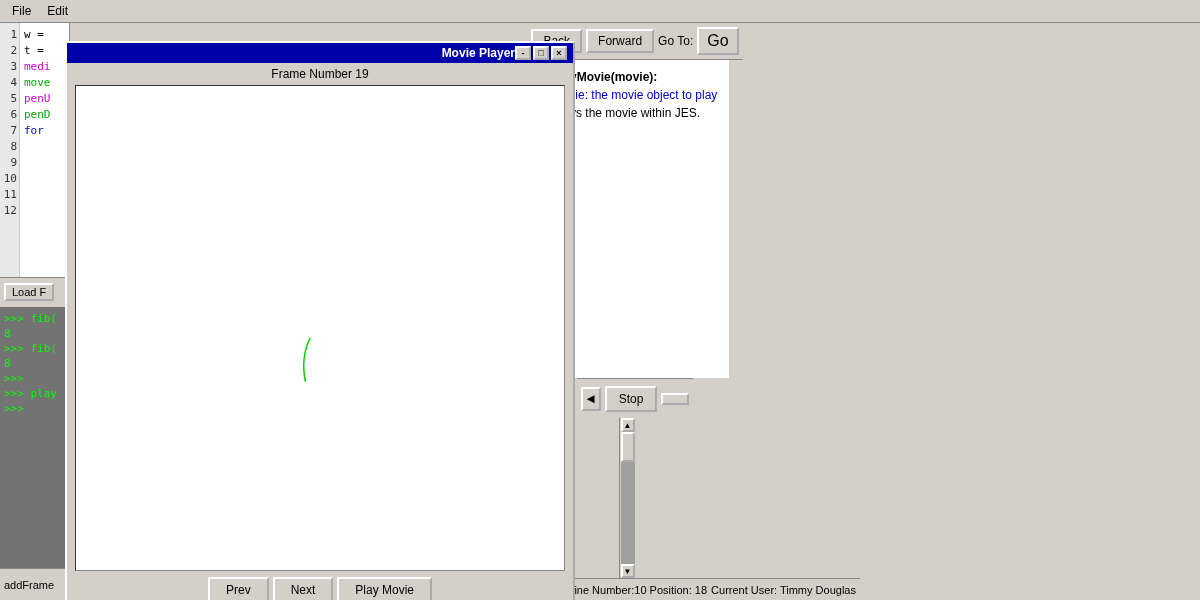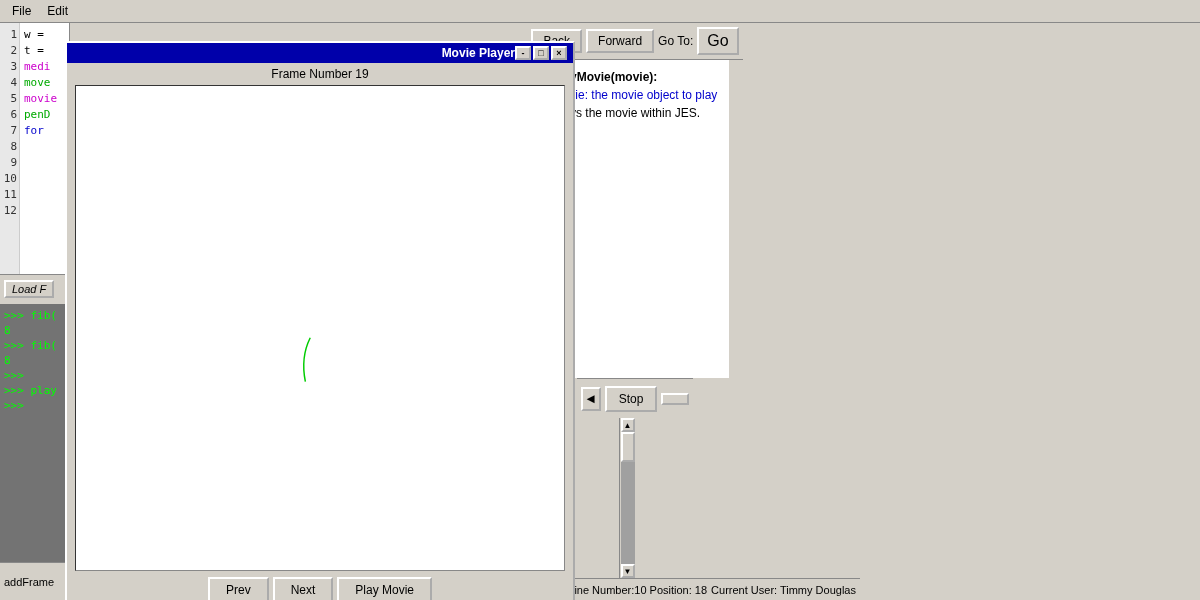--- a/index.html
+++ b/index.html
@@ -81,36 +81,35 @@
       align-items: center;
       padding: 2px 4px;
       flex-shrink: 0;
     }
     #load-btn {
       font-size: 11px;
       padding: 1px 6px;
       background: #d4d0c8;
       border: 2px outset #fff;
       cursor: pointer;
-      font-style: italic;
     }
 
     #console-area {
       flex: 1;
       background: #737373;
       color: #00ff00;
       font-family: monospace;
       font-size: 11px;
       padding: 4px;
       overflow: hidden;
     }
     #console-area div { line-height: 15px; }
 
     #status-bar-left {
-      height: 38px;
+      height: 32px;
       background: #d4d0c8;
       border-top: 1px solid #888;
       display: flex;
       align-items: center;
       padding: 2px 4px;
       font-size: 11px;
       flex-shrink: 0;
       overflow: hidden;
     }
 
@@ -358,21 +357,21 @@
           <div>9</div>
           <div>10</div>
           <div>11</div>
           <div>12</div>
       </div>
       <div id="code-content">
         <div><span class="code-normal">w =</span></div>
         <div><span class="code-normal">t =</span></div>
         <div><span class="code-pink">medi</span></div>
         <div><span class="code-green">move</span></div>
-        <div><span class="code-pink">movie</span></div>
+        <div><span class="code-pink">penU</span></div>
         <div><span class="code-green">penD</span></div>
         <div><span class="code-blue">for</span></div>
         <div></div>
           <div></div>
           <div></div>
           <div></div>
           <div></div>
       </div>
     </div>
     <div id="load-bar">

